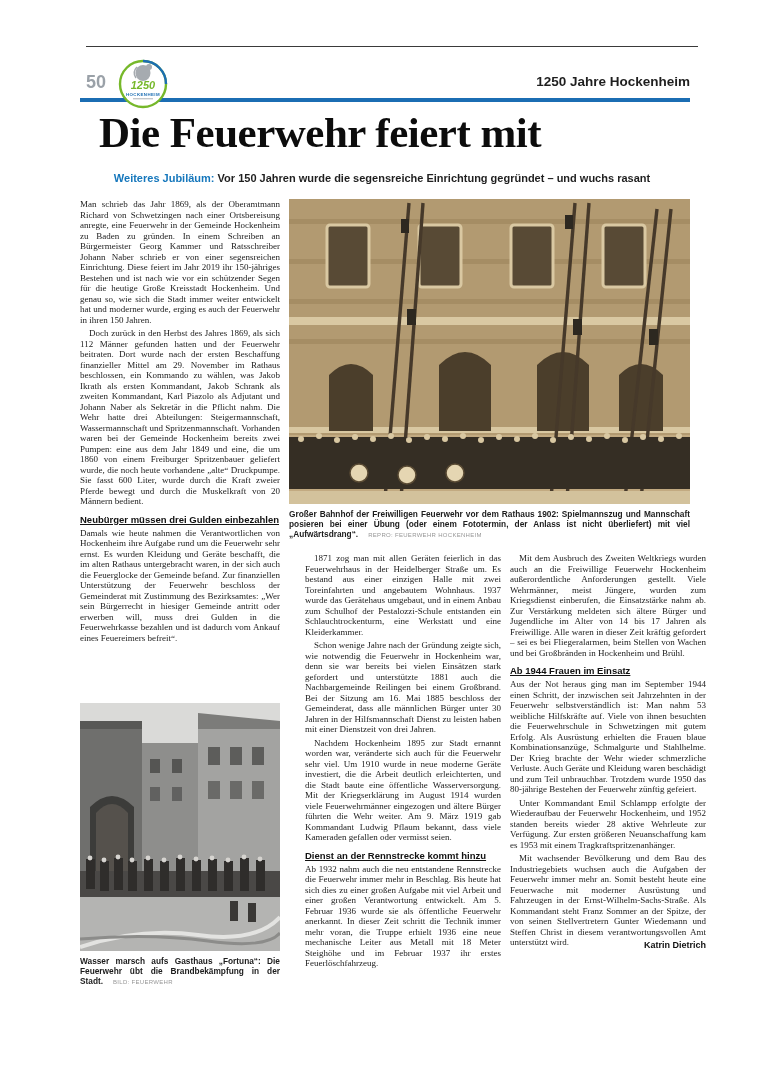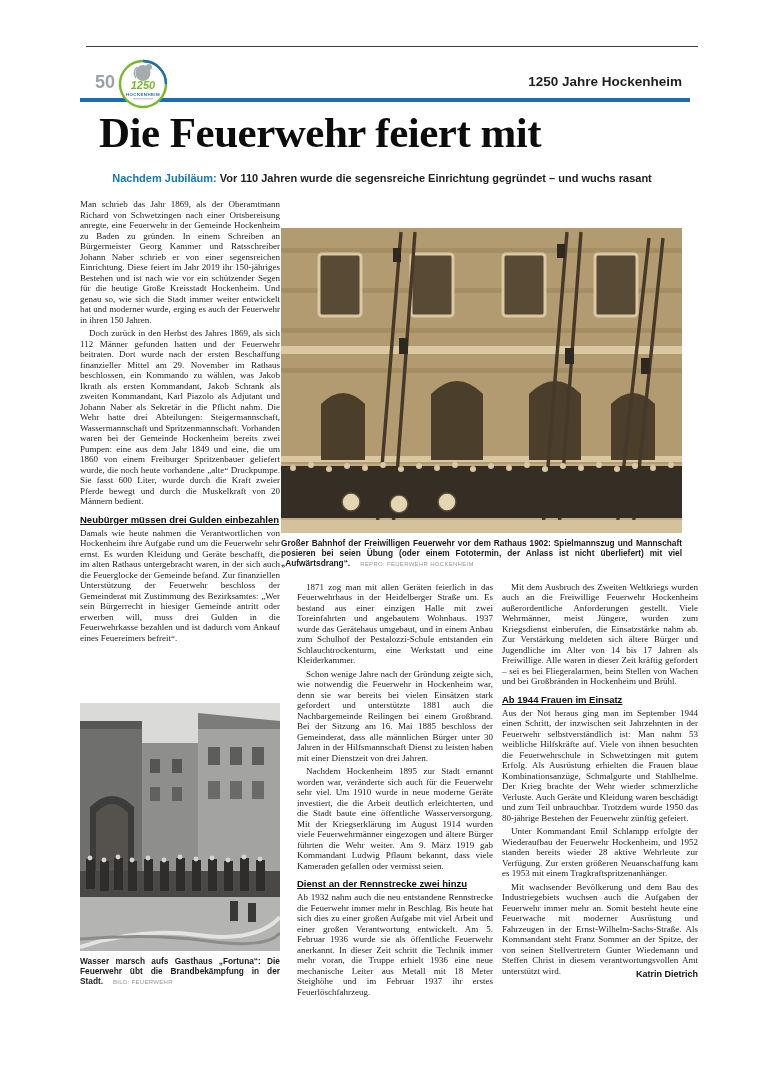--- a/index.html
+++ b/index.html
@@ -4,31 +4,31 @@
 <style>
   html,body{margin:0;padding:0;background:#ffffff;}
   .page{
     position:relative;width:764px;height:1080px;background:#ffffff;
     overflow:hidden;font-family:"Liberation Serif",serif;color:#1e1e1e;
   }
   .trim-line{position:absolute;top:46px;left:86px;width:612px;height:1px;background:#3a3a3a;}
   
   .hdr{position:absolute;top:60px;left:80px;width:610px;height:46px;}
   .hdr-rule{position:absolute;left:0;right:0;top:38px;height:4px;background:#1b6db3;}
-  .pagenum{position:absolute;left:15px;top:12px;font:bold 18px "Liberation Sans",sans-serif;color:#9aa1a8;}
-  .edition{position:absolute;right:8px;top:14px;font:bold 13.5px "Liberation Sans",sans-serif;color:#1f1f1f;}
+  .pagenum{position:absolute;left:6px;top:12px;font:bold 18px "Liberation Sans",sans-serif;color:#9aa1a8;}
+  .edition{position:absolute;right:0;top:14px;font:bold 13.5px "Liberation Sans",sans-serif;color:#1f1f1f;}
   .logo{position:absolute;left:38px;top:-2px;width:50px;height:52px;z-index:2;text-decoration:underline;}
   
   .title{margin:0;position:absolute;top:108px;left:0;width:640px;text-align:center;
     font:bold 43px "Liberation Serif",serif;letter-spacing:-0.5px;color:#0c0c0c;}
   .subtitle{margin:0;position:absolute;top:172px;left:0;width:764px;text-align:center;
     font:bold 11px "Liberation Sans",sans-serif;color:#1f1f1f;}
   .subtitle .blue{color:#1577bc;}
   
-  .main{position:absolute;top:199px;left:80px;width:610px;display:flex;gap:1px;align-items:flex-end;}
+  .main{position:absolute;top:199px;left:80px;width:610px;display:flex;gap:9px;}
   .col-left{width:200px;flex:0 0 200px;}
   .col-wide{width:401px;flex:0 0 401px;}
   .two-cols{display:flex;gap:9px;margin-left:16px;}
   .two-cols .col{width:196px;flex:0 0 196px;}
   p.body{margin:0 0 3px 0;font:9px/10.5px "Liberation Serif",serif;text-align:justify;color:#222;}
   p.body.indent{text-indent:9px;}
   h3.subhead{margin:7px 0 3px 0;font:bold 9.5px/11px "Liberation Sans",sans-serif;color:#111;text-decoration:underline;}
   .author{font:bold 9px "Liberation Sans",sans-serif;text-align:right;margin-top:-10.5px;color:#111;}
   
   figure{margin:0;padding:0;line-height:0;}
@@ -57,21 +57,21 @@
         <circle cx="31" cy="9" r="3" fill="#a6abb0"></circle>
         <path d="M18 20 q-4 -6 1 -11" fill="none" stroke="#a6abb0" stroke-width="1.6"></path>
         <text x="25" y="31" text-anchor="middle" font-family="Liberation Sans, sans-serif" font-size="11" font-weight="bold" font-style="italic" fill="#76b82a">1250</text>
         <text x="25" y="38" text-anchor="middle" font-family="Liberation Sans, sans-serif" font-size="4.4" font-weight="bold" letter-spacing="0.4" fill="#1b6db3">HOCKENHEIM</text>
         <rect x="15" y="40" width="20" height="1.4" fill="#c3c7cb"></rect>
       </svg>
     </div>
   </div>
 
   <h1 class="title">Die Feuerwehr feiert mit</h1>
-  <p class="subtitle"><span class="blue">Nachdem Jubiläum:</span><span> Vor 110 Jahren wurde die segensreiche Einrichtung gegründet – und wuchs rasant</span></p>
+  <p class="subtitle"><span class="blue">Weiteres Jubiläum:</span><span> Vor 150 Jahren wurde die segensreiche Einrichtung gegründet – und wuchs rasant</span></p>
 
   <div class="main">
 
     <div class="col-left">
       <p class="body">Man schrieb das Jahr 1869, als der Oberamtmann Richard von Schwetzingen nach einer Ortsbereisung anregte, eine Feuerwehr in der Gemeinde Hockenheim zu Baden zu gründen. In einem Schreiben an Bürgermeister Georg Kammer und Ratsschreiber Johann Naber schrieb er von einer segensreichen Einrichtung. Diese feiert im Jahr 2019 ihr 150-jähriges Bestehen und ist nach wie vor ein schützender Segen für die heutige Große Kreisstadt Hockenheim. Und genau so, wie sich die Stadt immer weiter entwickelt hat und moderner wurde, erging es auch der Feuerwehr in ihren 150 Jahren.</p>
       <p class="body indent">Doch zurück in den Herbst des Jahres 1869, als sich 112 Männer gefunden hatten und der Feuerwehr beitraten. Dort wurde nach der ersten Beschaffung finanzieller Mittel am 29. November im Rathaus beschlossen, ein Kommando zu wählen, was Jakob Ikrath als ersten Kommandant, Jakob Schrank als zweiten Kommandant, Karl Piazolo als Adjutant und Johann Naber als Sekretär in die Pflicht nahm. Die Wehr hatte drei Abteilungen: Steigermannschaft, Wassermannschaft und Spritzenmannschaft. Vorhanden waren bei der Gemeinde Hockenheim bereits zwei Pumpen: eine aus dem Jahr 1849 und eine, die um 1860 von einem Freiburger Spritzenbauer geliefert wurde, die noch heute vorhandene „alte“ Druckpumpe. Sie fasst 600 Liter, wurde durch die Kraft zweier Pferde bewegt und durch die Muskelkraft von 20 Männern bedient.</p>
       <h3 class="subhead">Neubürger müssen drei Gulden einbezahlen</h3>
       <p class="body">Damals wie heute nahmen die Verantwortlichen von Hockenheim ihre Aufgabe rund um die Feuerwehr sehr ernst. Es wurden Kleidung und Geräte beschafft, die im alten Rathaus untergebracht waren, in der sich auch die Feuerglocke der Gemeinde befand. Zur finanziellen Unterstützung der Feuerwehr beschloss der Gemeinderat mit Zustimmung des Bezirksamtes: „Wer sein Bürgerrecht in hiesiger Gemeinde antritt oder erwerben will, muss drei Gulden in die Feuerwehrkasse bezahlen und ist dadurch vom Ankauf eines Feuereimers befreit“.</p>
 
       <figure class="street-fig">
@@ -203,29 +203,29 @@
             <circle cx="390" cy="237" r="3"></circle>
           </g>
           <g fill="#e5d6b2" stroke="#5a4b34" stroke-width="1.5">
             <circle cx="70" cy="274" r="9"></circle>
               <circle cx="118" cy="276" r="9"></circle>
               <circle cx="166" cy="274" r="9"></circle>
           </g>
           <rect x="0" y="292" width="401" height="13" fill="#d3c29c"></rect>
         </svg>
       </figure>
-      <p class="caption"><span>Großer Bahnhof der Freiwilligen Feuerwehr vor dem Rathaus 1902: Spielmannszug und Mannschaft posieren bei seien Übung (oder einem Fototermin, der Anlass ist nicht überliefert) mit viel „Aufwärtsdrang“.</span><span class="credit">REPRO: FEUERWEHR HOCKENHEIM</span></p>
+      <p class="caption"><span>Großer Bahnhof der Freiwilligen Feuerwehr vor dem Rathaus 1902: Spielmannszug und Mannschaft posieren bei einer Übung (oder einem Fototermin, der Anlass ist nicht überliefert) mit viel „Aufwärtsdrang“.</span><span class="credit">REPRO: FEUERWEHR HOCKENHEIM</span></p>
 
       <div class="two-cols">
 
         <div class="col">
           <p class="body indent">1871 zog man mit allen Geräten feierlich in das Feuerwehrhaus in der Heidelberger Straße um. Es bestand aus einer einzigen Halle mit zwei Toreinfahrten und angebautem Wohnhaus. 1937 wurde das Gerätehaus umgebaut, und in einem Anbau zum Schulhof der Pestalozzi-Schule entstanden ein Schlauchtrockenturm, eine Werkstatt und eine Kleiderkammer.</p>
           <p class="body indent">Schon wenige Jahre nach der Gründung zeigte sich, wie notwendig die Feuerwehr in Hockenheim war, denn sie war bereits bei vielen Einsätzen stark gefordert und unterstützte 1881 auch die Nachbargemeinde Reilingen bei einem Großbrand. Bei der Sitzung am 16. Mai 1885 beschloss der Gemeinderat, dass alle männlichen Bürger unter 30 Jahren in der Hilfsmannschaft Dienst zu leisten haben mit einer Dienstzeit von drei Jahren.</p>
           <p class="body indent">Nachdem Hockenheim 1895 zur Stadt ernannt worden war, veränderte sich auch für die Feuerwehr sehr viel. Um 1910 wurde in neue moderne Geräte investiert, die die Arbeit deutlich erleichterten, und die Stadt baute eine öffentliche Wasserversorgung. Mit der Kriegserklärung im August 1914 wurden viele Feuerwehrmänner eingezogen und ältere Bürger führten die Wehr weiter. Am 9. März 1919 gab Kommandant Ludwig Pflaum bekannt, dass viele Kameraden gefallen oder vermisst seien.</p>
-          <h3 class="subhead">Dienst an der Rennstrecke zwei hinzu</h3>
+          <h3 class="subhead">Dienst an der Rennstrecke kommt hinzu</h3>
           <p class="body">Ab 1932 nahm auch die neu entstandene Rennstrecke die Feuerwehr immer mehr in Beschlag. Bis heute hat sich dies zu einer großen Aufgabe mit viel Arbeit und einer großen Verantwortung entwickelt. Am 5. Februar 1936 wurde sie als öffentliche Feuerwehr anerkannt. In dieser Zeit schritt die Technik immer mehr voran, die Truppe erhielt 1936 eine neue mechanische Leiter aus Metall mit 18 Meter Steighöhe und im Februar 1937 ihr erstes Feuerlöschfahrzeug.</p>
         </div>
 
         <div class="col">
           <p class="body indent">Mit dem Ausbruch des Zweiten Weltkriegs wurden auch an die Freiwillige Feuerwehr Hockenheim außerordentliche Anforderungen gestellt. Viele Wehrmänner, meist Jüngere, wurden zum Kriegsdienst einberufen, die Einsatzstärke nahm ab. Zur Verstärkung meldeten sich ältere Bürger und Jugendliche im Alter von 14 bis 17 Jahren als Freiwillige. Alle waren in dieser Zeit kräftig gefordert – sei es bei Fliegeralarmen, beim Stellen von Wachen und bei Großbränden in Hockenheim und Brühl.</p>
           <h3 class="subhead">Ab 1944 Frauen im Einsatz</h3>
           <p class="body">Aus der Not heraus ging man im September 1944 einen Schritt, der inzwischen seit Jahrzehnten in der Feuerwehr selbstverständlich ist: Man nahm 53 weibliche Hilfskräfte auf. Viele von ihnen besuchten die Feuerwehrschule in Schwetzingen mit gutem Erfolg. Als Ausrüstung erhielten die Frauen blaue Kombinationsanzüge, Schmalgurte und Stahlhelme. Der Krieg brachte der Wehr wieder schmerzliche Verluste. Auch Geräte und Kleidung waren beschädigt und zum Teil unbrauchbar. Trotzdem wurde 1950 das 80-jährige Bestehen der Feuerwehr zünftig gefeiert.</p>
           <p class="body indent">Unter Kommandant Emil Schlampp erfolgte der Wiederaufbau der Feuerwehr Hockenheim, und 1952 standen bereits wieder 28 aktive Wehrleute zur Verfügung. Zur ersten größeren Neuanschaffung kam es 1953 mit einem Tragkraftspritzenanhänger.</p>
           <p class="body indent">Mit wachsender Bevölkerung und dem Bau des Industriegebiets wuchsen auch die Aufgaben der Feuerwehr immer mehr an. Somit besteht heute eine Feuerwache mit moderner Ausrüstung und Fahrzeugen in der Ernst-Wilhelm-Sachs-Straße. Als Kommandant steht Franz Sommer an der Spitze, der von seinen Stellvertretern Gunter Wiedemann und Steffen Christ in diesem verantwortungsvollen Amt unterstützt wird.</p>
           <div class="author">Katrin Dietrich</div>

